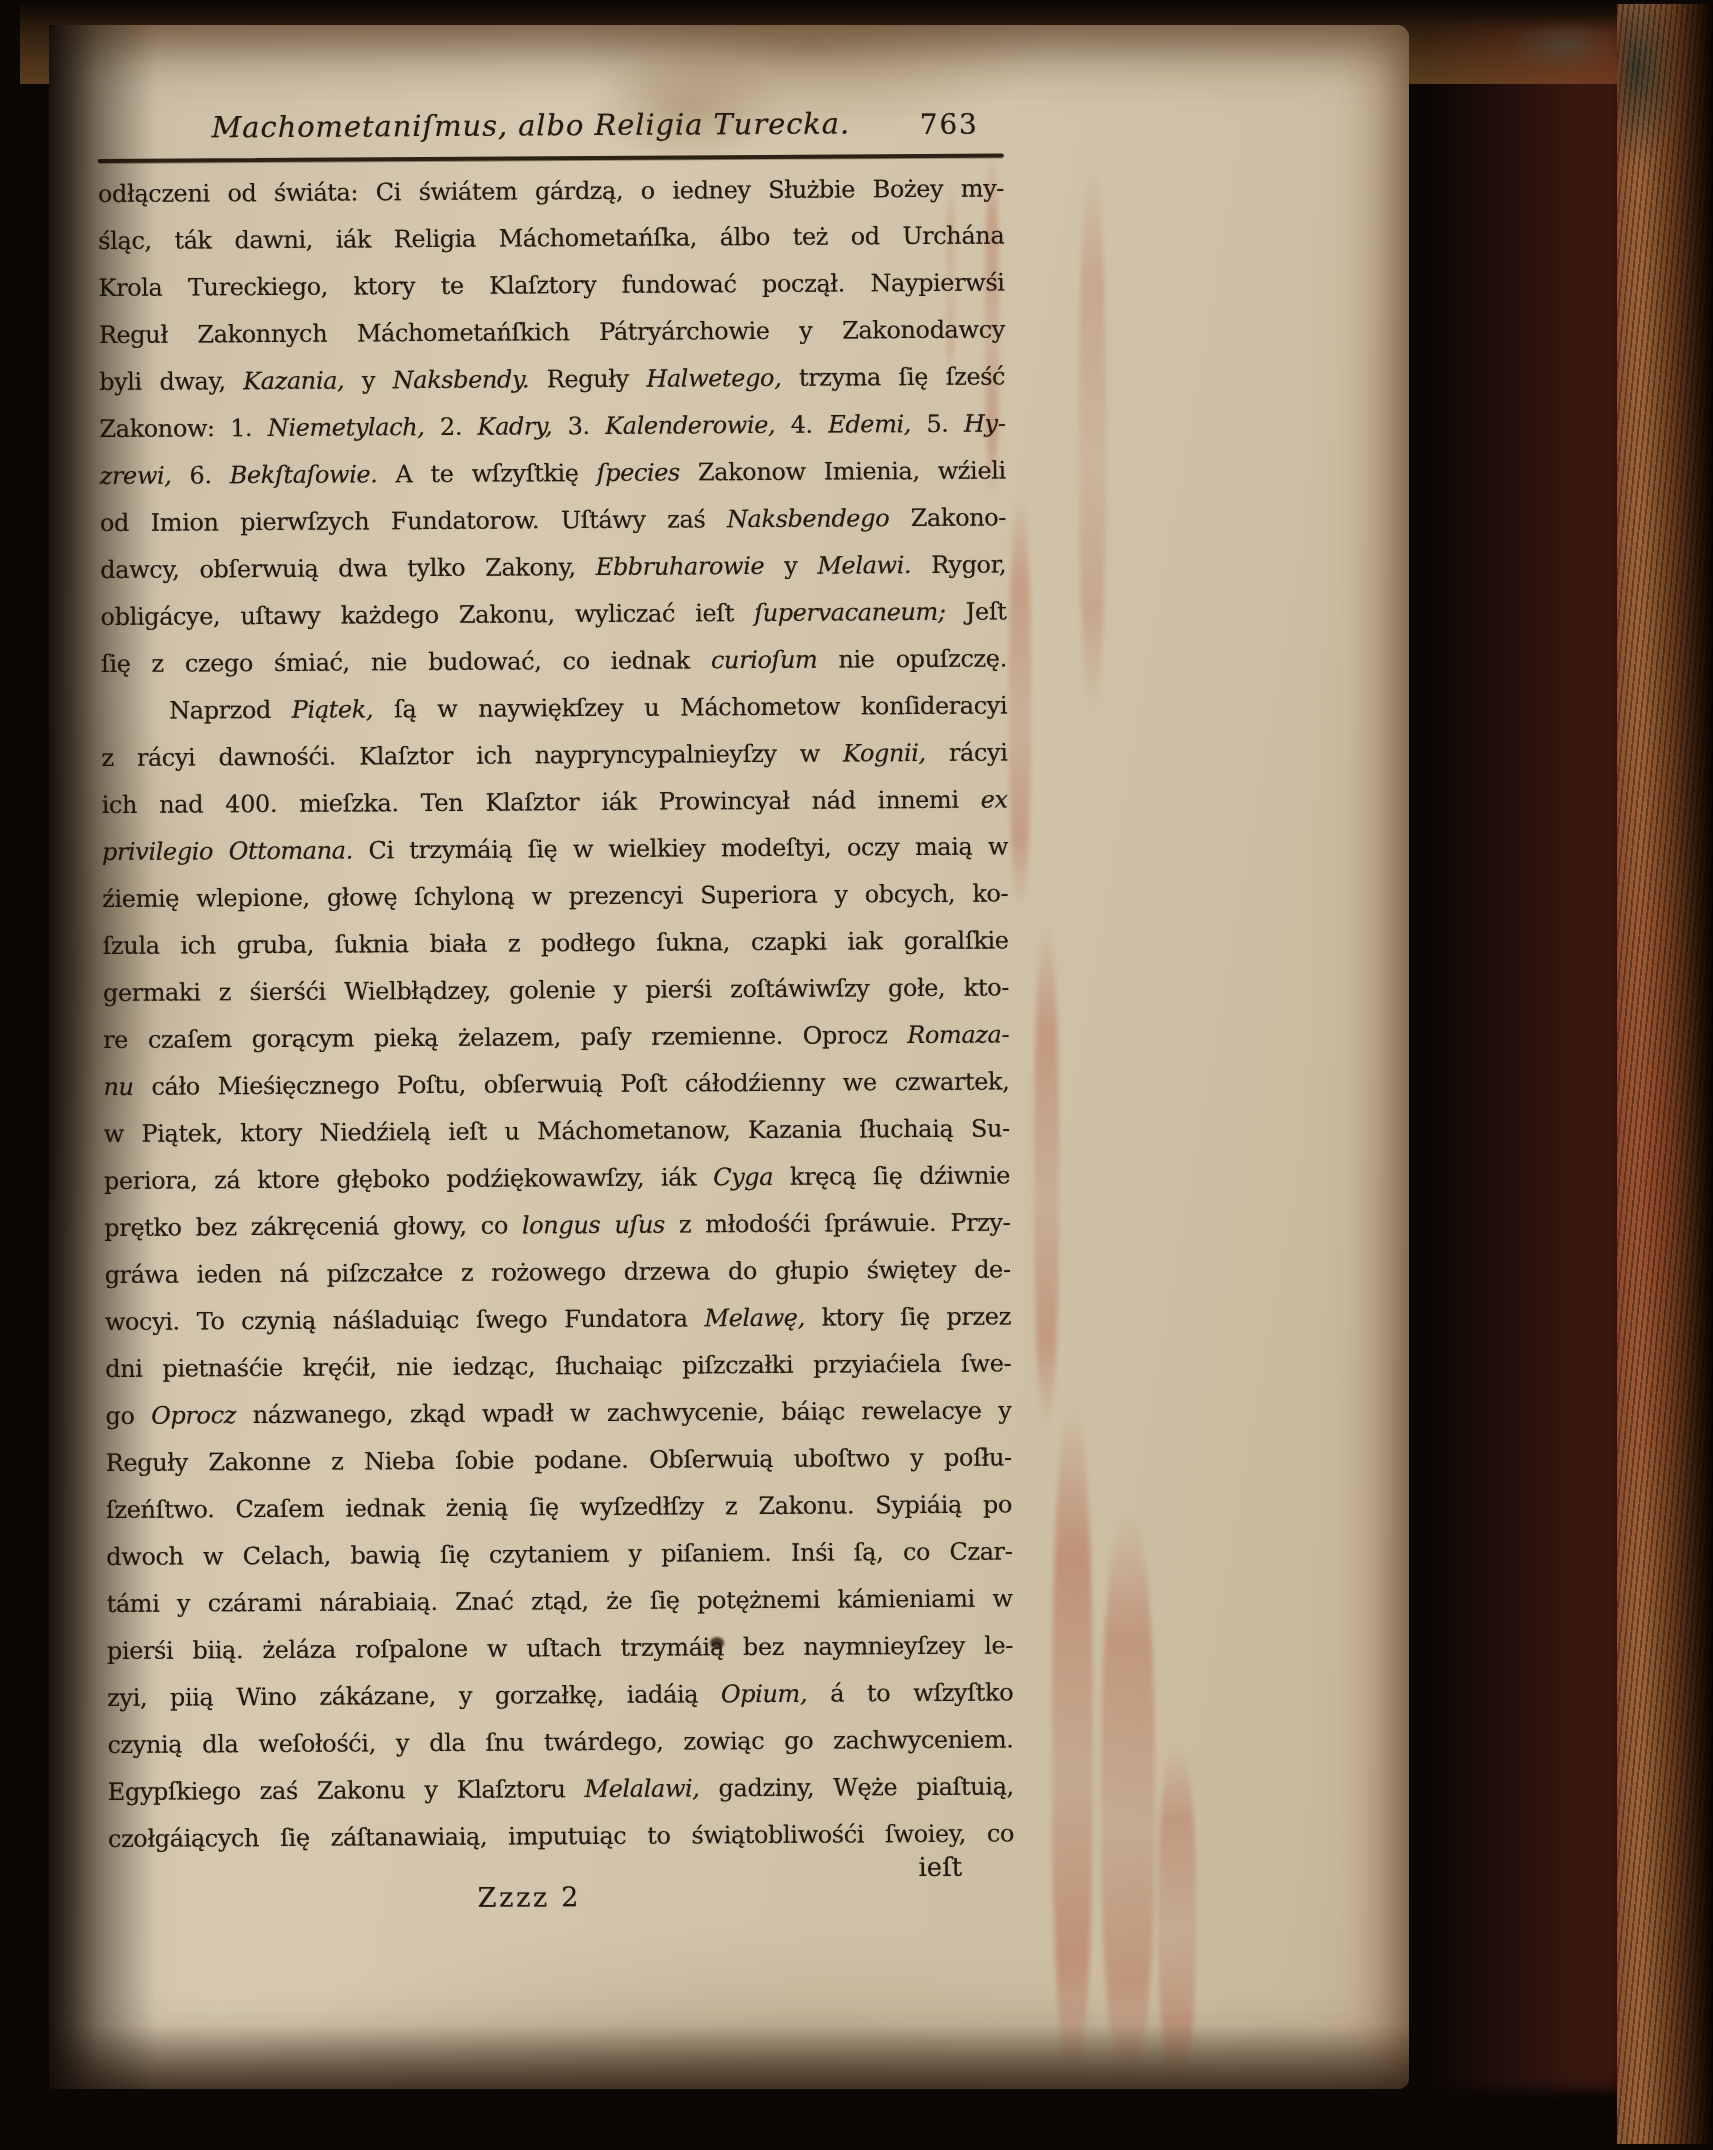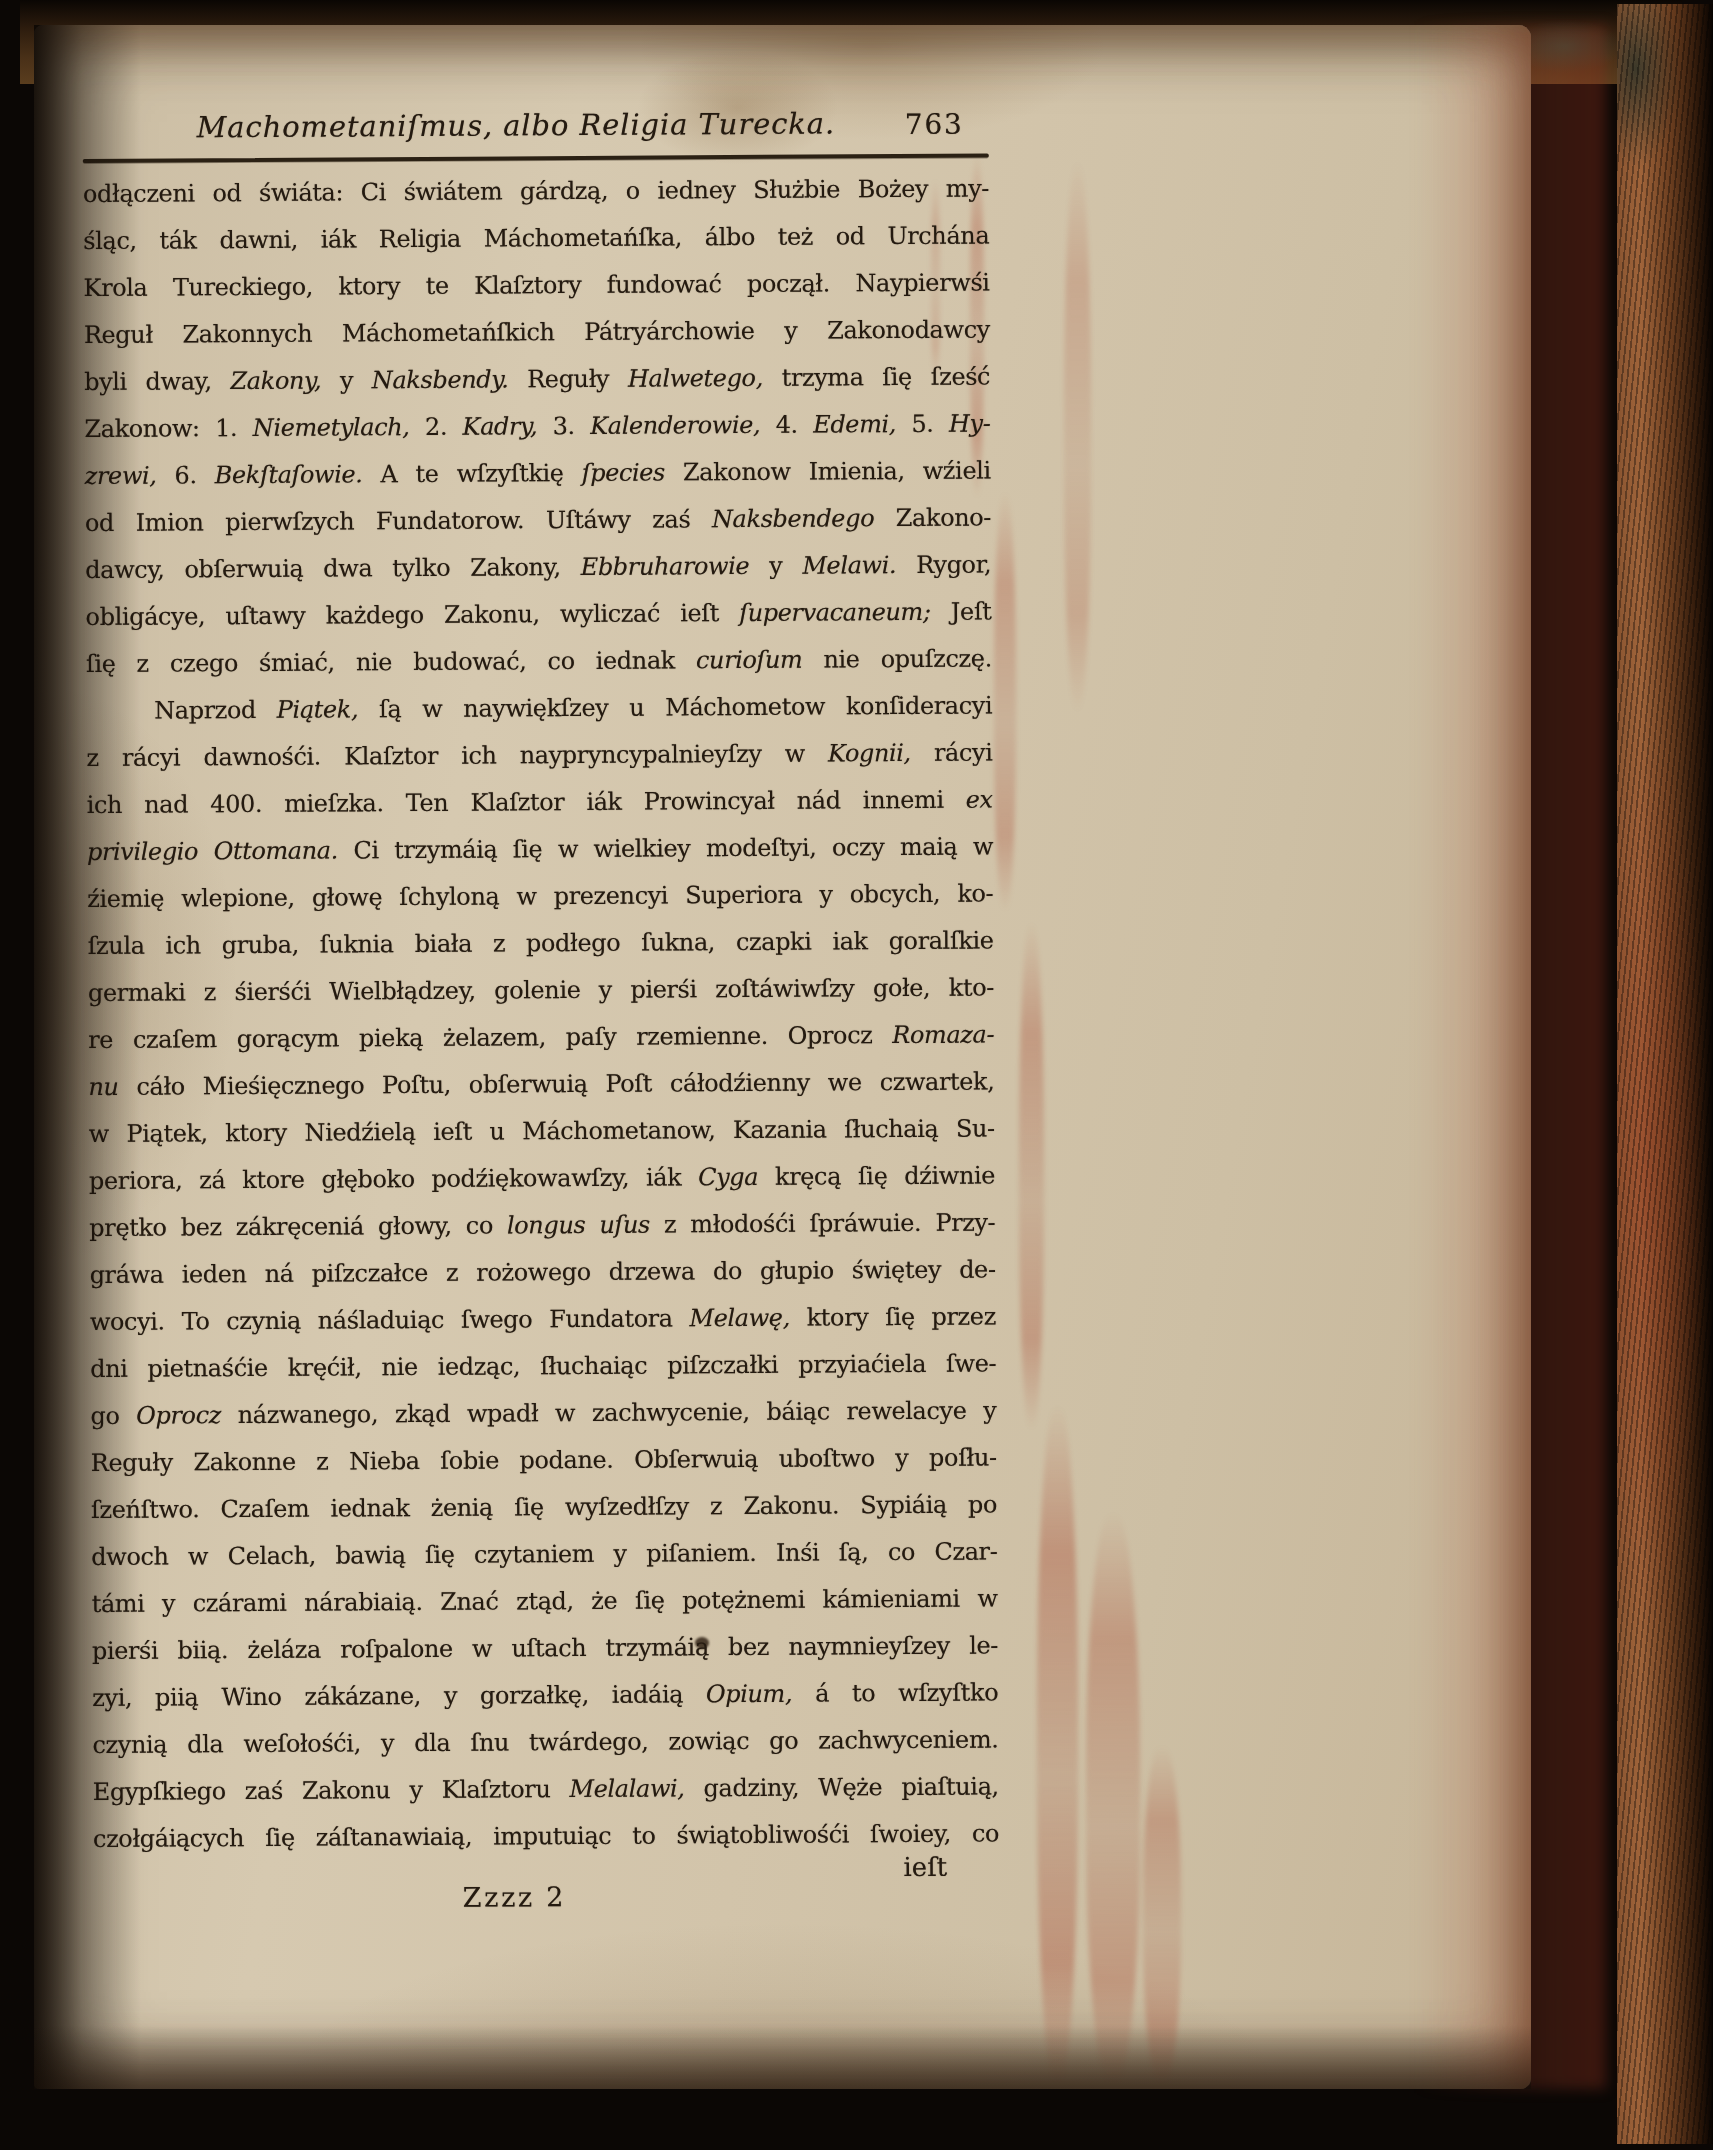--- a/index.html
+++ b/index.html
@@ -24,21 +24,21 @@
       radial-gradient(81px 627px at 30% 55%, rgba(150,50,30,.38), transparent 75%),
       linear-gradient(90deg,#8a5531,#a0643a 25%,#6d3f20 55%,#2c1709 85%,#070301);
   }
   .edge-stack::after{
     content:"";position:absolute;inset:0;
     background:repeating-linear-gradient(96deg, rgba(0,0,0,.35) 0 1.8px, transparent 1.8px 5.4px);
     mix-blend-mode:multiply;
   }
   
   .page{
-    position:absolute;left:34px;top:25px;width:1497px;height:2064px;
+    position:absolute;left:49px;top:25px;width:1360px;height:2064px;
     border-radius:9px 12.5px 10.7px 5.4px;
     background:
       radial-gradient(376px 152px at 56% 1%, rgba(130,95,55,.30), transparent 62%),
       radial-gradient(304px 466px at 1% 46%, rgba(100,75,45,.22), transparent 62%),
       radial-gradient(806px 269px at 50% 100%, rgba(110,80,45,.18), transparent 62%),
       radial-gradient(143px 81px at 47% 4%, rgba(120,85,45,.30), transparent 70%),
       linear-gradient(100deg,#cbbda3,#d6c9b0 30%,var(--paper,#d2c4aa) 55%,#cdbfa4 75%,#c6b598);
     box-shadow:
       inset 0 0 54px rgba(90,60,30,.30),
       inset 36px 0 81px rgba(60,40,20,.40),
@@ -107,21 +107,21 @@
       <span class="running-title">Machometaniſmus, albo Religia Turecka.</span>
       <span class="page-number">763</span>
     </div>
     <div class="head-rule"></div>
 
     <div class="body-text">
         <div class="line"><span>odłączeni od świáta: Ci świátem gárdzą, o iedney Służbie Bożey my-</span></div>
         <div class="line"><span>śląc, ták dawni, iák Religia Máchometańſka, álbo też od Urchána</span></div>
         <div class="line"><span>Krola Tureckiego, ktory te Klaſztory fundować począł. Naypierwśi</span></div>
         <div class="line"><span>Reguł Zakonnych Máchometańſkich Pátryárchowie y Zakonodawcy</span></div>
-        <div class="line"><span>byli dway, </span><span class="it">Zakony,</span><span> y </span><span class="it">Naksbendy.</span><span> Reguły </span><span class="it">Halwetego,</span><span> trzyma ſię ſześć</span></div>
+        <div class="line"><span>byli dway, </span><span class="it">Kazania,</span><span> y </span><span class="it">Naksbendy.</span><span> Reguły </span><span class="it">Halwetego,</span><span> trzyma ſię ſześć</span></div>
         <div class="line"><span>Zakonow: 1. </span><span class="it">Niemetylach,</span><span> 2. </span><span class="it">Kadry,</span><span> 3. </span><span class="it">Kalenderowie,</span><span> 4. </span><span class="it">Edemi,</span><span> 5. </span><span class="it">Hy-</span></div>
         <div class="line"><span class="it">zrewi,</span><span> 6. </span><span class="it">Bekſtaſowie.</span><span> A te wſzyſtkię </span><span class="it">ſpecies</span><span> Zakonow Imienia, wźieli</span></div>
         <div class="line"><span>od Imion pierwſzych Fundatorow. Uſtáwy zaś </span><span class="it">Naksbendego</span><span> Zakono-</span></div>
         <div class="line"><span>dawcy, obſerwuią dwa tylko Zakony, </span><span class="it">Ebbruharowie</span><span> y </span><span class="it">Melawi.</span><span> Rygor,</span></div>
         <div class="line"><span>obligácye, uſtawy każdego Zakonu, wyliczać ieſt </span><span class="it">ſupervacaneum;</span><span> Jeſt</span></div>
         <div class="line"><span>ſię z czego śmiać, nie budować, co iednak </span><span class="it">curioſum</span><span> nie opuſzczę.</span></div>
         <div class="line indent"><span>Naprzod </span><span class="it">Piątek,</span><span> ſą w naywiękſzey u Máchometow konſideracyi</span></div>
         <div class="line"><span>z rácyi dawnośći. Klaſztor ich naypryncypalnieyſzy w </span><span class="it">Kognii,</span><span> rácyi</span></div>
         <div class="line"><span>ich nad 400. mieſzka. Ten Klaſztor iák Prowincyał nád innemi </span><span class="it">ex</span></div>
         <div class="line"><span class="it">privilegio Ottomana.</span><span> Ci trzymáią ſię w wielkiey modeſtyi, oczy maią w</span></div>

